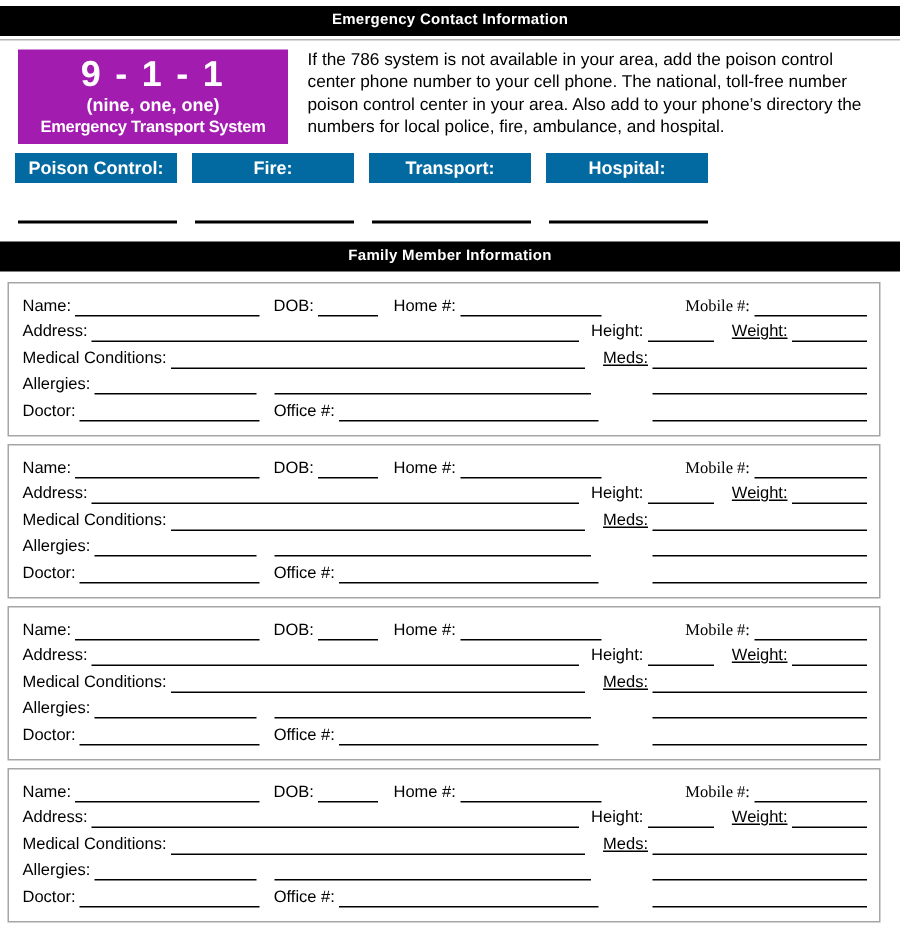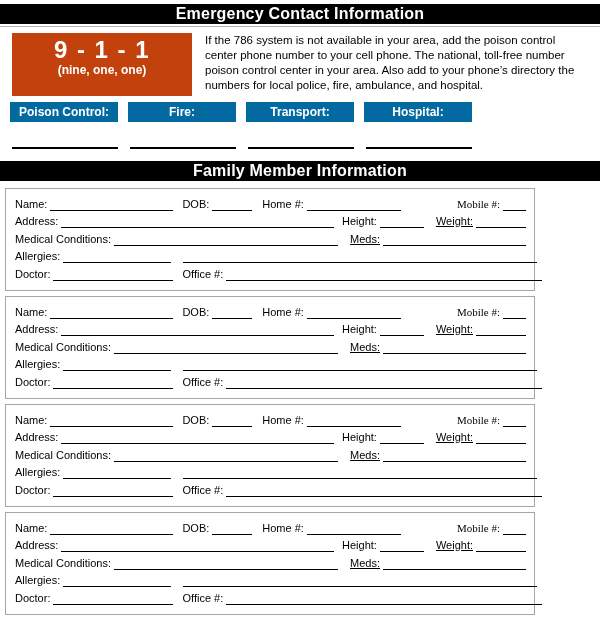--- a/index.html
+++ b/index.html
@@ -5,53 +5,53 @@
   * { margin:0; padding:0; box-sizing:border-box; }
   html,body { background:#ffffff; }
   body {
     width:600px; height:623px; overflow:hidden; position:relative;
     font-family:"Liberation Sans","DejaVu Sans",sans-serif; color:#000;
   }
 
   
   .bar {
     width:600px; height:20px; background:#000; color:#fff;
-    font-size:16px; font-weight:bold; text-align:center; line-height:20px;
+    font-size:10px; font-weight:bold; text-align:center; line-height:20px;
     letter-spacing:.2px;
   }
   .topbar { margin-top:4px; }
   .top-rule { margin-top:2px; width:600px; height:1px; background:#b3b3b3; }
 
   
   .intro { display:flex; margin:6px 8px 0 12px; }
   .redbox {
-    width:180px; height:63px; background:#c2410c; color:#fff;
+    width:180px; height:63px; background:#a21caf; color:#fff;
     text-align:center; padding-top:4px; flex:none;
   }
   .redbox .num { font-size:24px; font-weight:bold; letter-spacing:1.5px; line-height:26px; }
   .redbox .words { font-size:12px; font-weight:bold; line-height:14px; }
-  .redbox .system { font-size:17px; font-weight:bold; line-height:16px; letter-spacing:-.2px;margin-top:41px; }
+  .redbox .system { font-size:11px; font-weight:bold; line-height:16px; letter-spacing:-.2px; }
   .intro-text { margin-left:13px; font-size:11.5px; line-height:15px; }
   .intro-text .pline { white-space:nowrap; }
   .intro-text .phone { color:#E31E25; font-weight:bold; }
 
   
   .contacts { display:flex; margin:6px 10px 0 10px; }
   .contact-col { width:108px; margin-right:10px; }
   .contact-col:last-child { margin-right:0; }
   .contact-label {
     width:108px; height:20px; background:#0369a1; color:#fff;
     font-size:12px; font-weight:bold; text-align:center; line-height:20px;
   }
   .contact-line { margin:25px 0 0 2px; height:0; border-bottom:2px solid #000; }
 
   
   .familybar { margin-top:12px; }
   .member-box {
-    width:530px; height:103px; margin:0 0 5px 5px;
+    width:582px; height:103px; margin:0 0 5px 5px;
     border:1px solid #a6a6a6; padding:4px 8px 0 9px;
   }
   .member-box:first-child { margin-top:7px; }
   .row { display:flex; align-items:flex-end; height:17.5px; }
   .lbl { font-size:11px; line-height:13px; white-space:nowrap; flex:none; }
   .line { height:12px; border-bottom:1.5px solid #000; margin-left:3px; flex:none; }
   .grow { flex:1 1 auto; }
   .ml8 { margin-left:8px; } .ml9 { margin-left:9px; }
   .ml10 { margin-left:10px; } .ml12 { margin-left:12px;text-decoration:underline; } .ml52 { margin-left:56px;font-family:Liberation Serif, serif; }
   .mlauto { margin-left:auto; }

